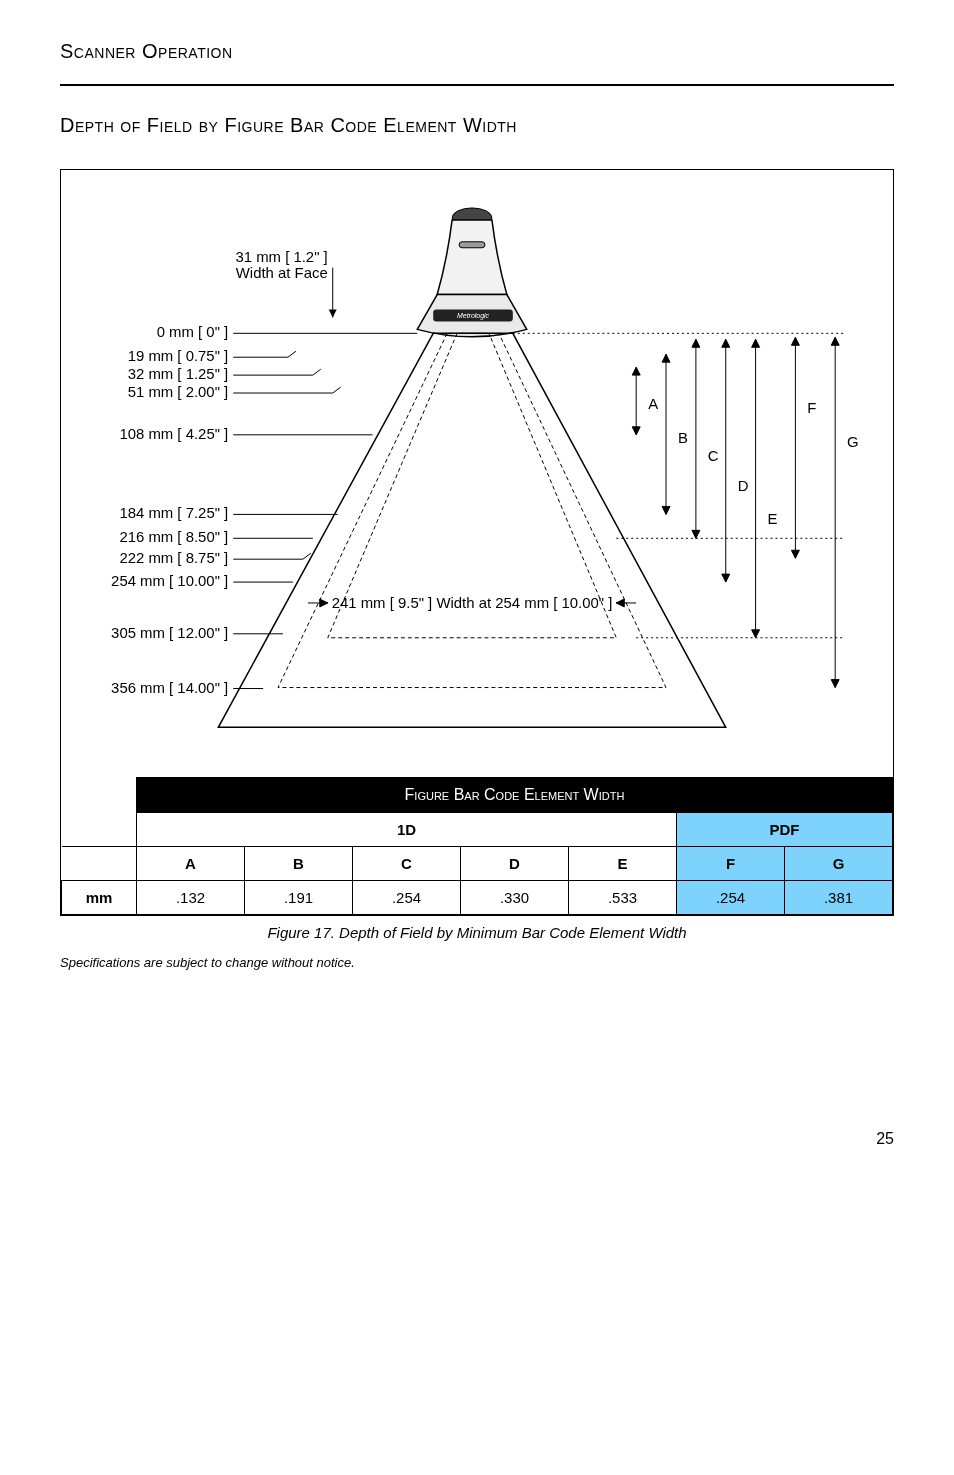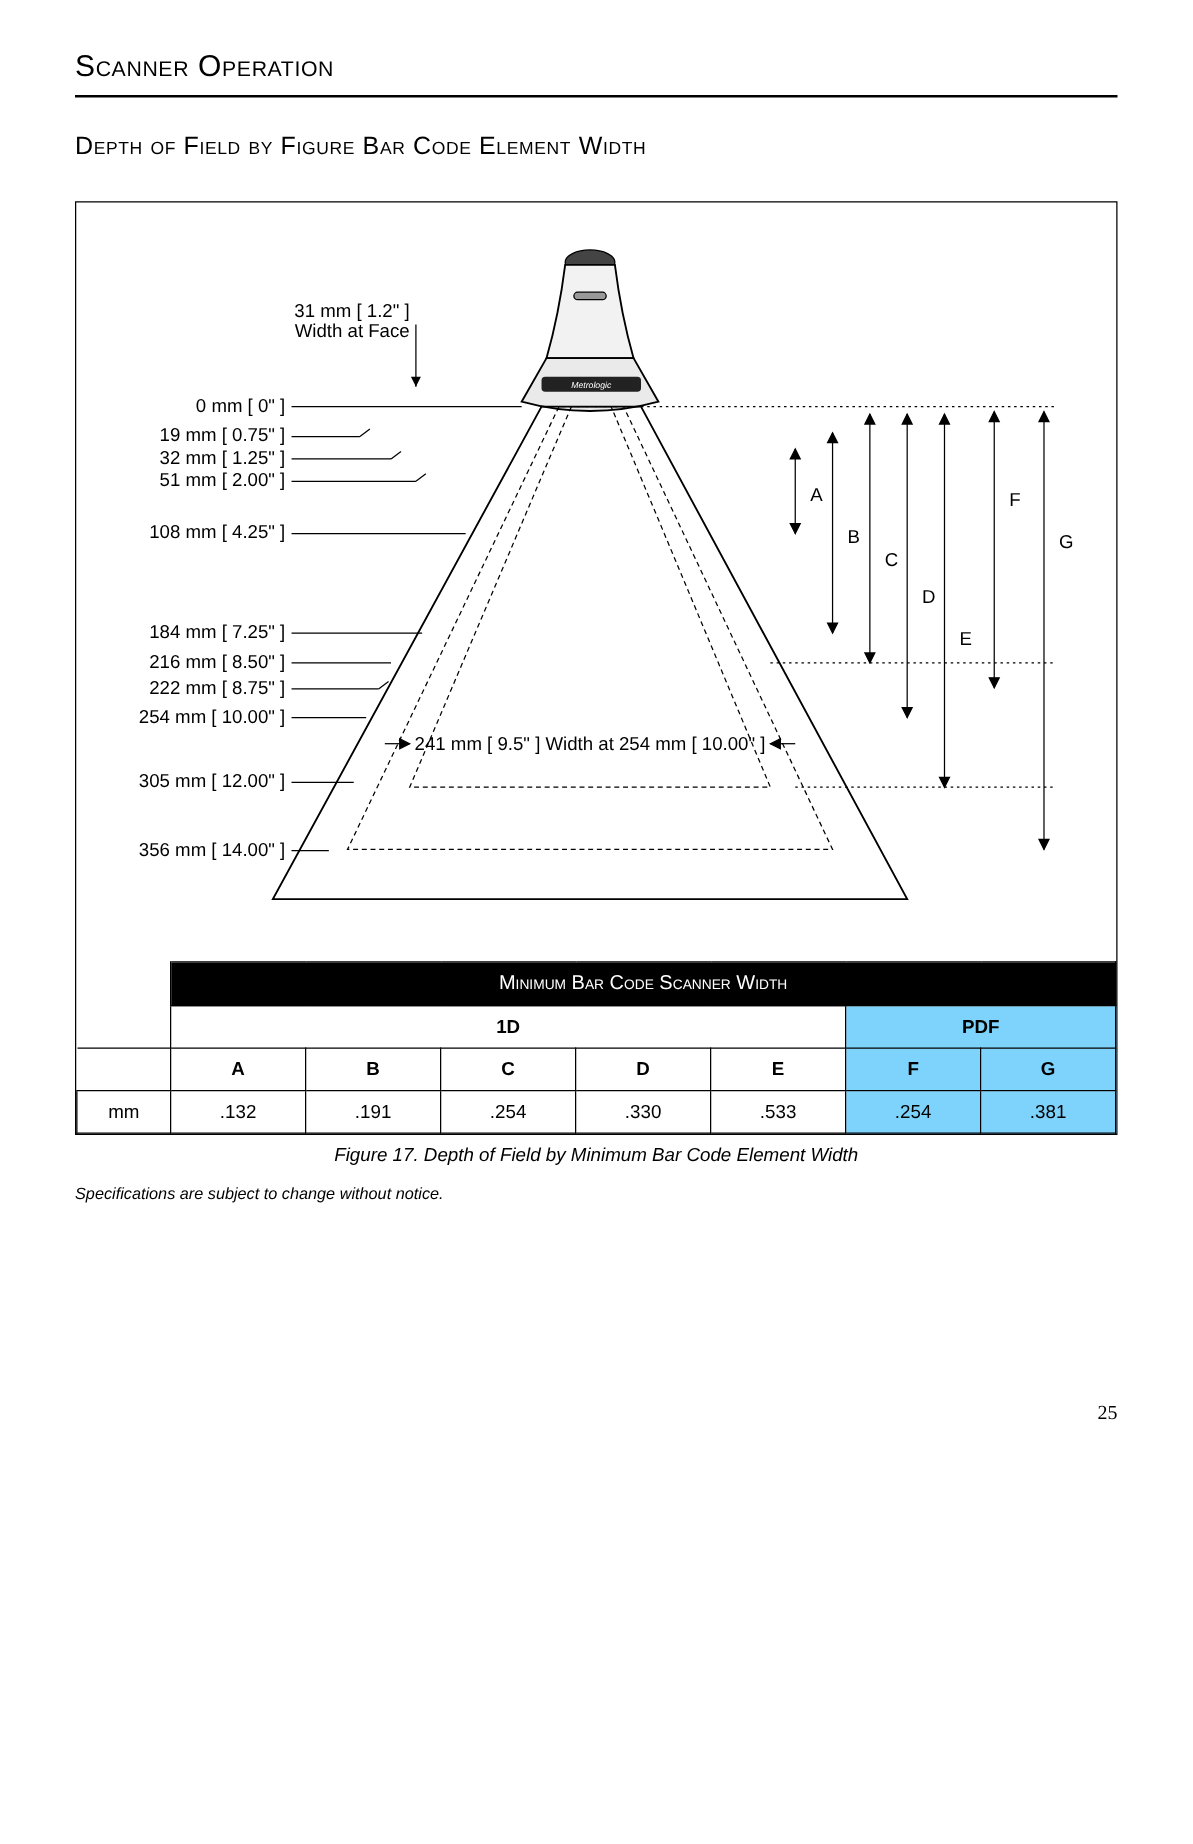--- a/index.html
+++ b/index.html
@@ -6,24 +6,24 @@
     margin: 0;
     padding: 40px 60px;
     font-family: Arial, Helvetica, sans-serif;
     color: #000;
     background: #fff;
     width: 954px;
     box-sizing: border-box;
   }
   .section-title {
     font-variant: small-caps;
-    font-size: 24px;
+    font-size: 20px;
     letter-spacing: 0.5px;
     border-bottom: 2px solid #000;
-    padding-bottom: 8px;
+    padding-bottom: 21px;
     margin-bottom: 28px;
   }
   .sub-title {
     font-variant: small-caps;
     font-size: 20px;
     letter-spacing: 0.5px;
     margin-bottom: 32px;
   }
   .main-box {
     border: 1.5px solid #000;
@@ -48,40 +48,39 @@
     width: 100%;
     border-collapse: collapse;
     font-size: 15px;
   }
   table.data th, table.data td {
     border: 1px solid #000;
     padding: 8px 6px;
     text-align: center;
   }
   table.data th.row-head, table.data td.row-head {
-    font-weight: normal;
+    font-weight: bold;
     width: 62px;
   }
   .pdf-col { background: #7dd3fc; }
   .caption {
     text-align: center;
     font-style: italic;
     font-size: 15px;
     margin-top: 8px;
   }
   .note {
     font-style: italic;
     font-size: 13px;
     margin-top: 14px;
   }
   .page-num {
     text-align: right;
     font-size: 16px;
     margin-top: 160px;
-    font-family: Liberation Serif, serif;
   }
   svg text { font-family: Arial, Helvetica, sans-serif; }
 </style>
 </head>
 <body>
 
 <div class="section-title">Scanner Operation</div>
 <div class="sub-title">Depth of Field by Figure Bar Code Element Width</div>
 
 <div class="main-box">
@@ -188,21 +187,21 @@
         <polygon points="540,405 548,401 548,409" fill="#000"></polygon>
       </g>
       <text x="395" y="410" text-anchor="middle" font-size="15">241 mm [ 9.5" ] Width at 254 mm [ 10.00" ]</text>
     </svg>
   </div>
 
   <table class="data">
     <tbody>
         <tr>
       <th class="row-head" style="border-top:none;border-left:none;border-bottom:none;"></th>
-      <td colspan="7" class="band">Minimum Bar Code Scanner Width</td>
+      <td colspan="7" class="band">Figure Bar Code Element Width</td>
     </tr>
     <tr>
       <th class="row-head" style="border-top:none;border-left:none;"></th>
       <th colspan="5">1D</th>
       <th colspan="2" class="pdf-col">PDF</th>
     </tr>
     <tr>
       <th class="row-head" style="border-left:none;"></th>
       <th>A</th>
       <th>B</th>

